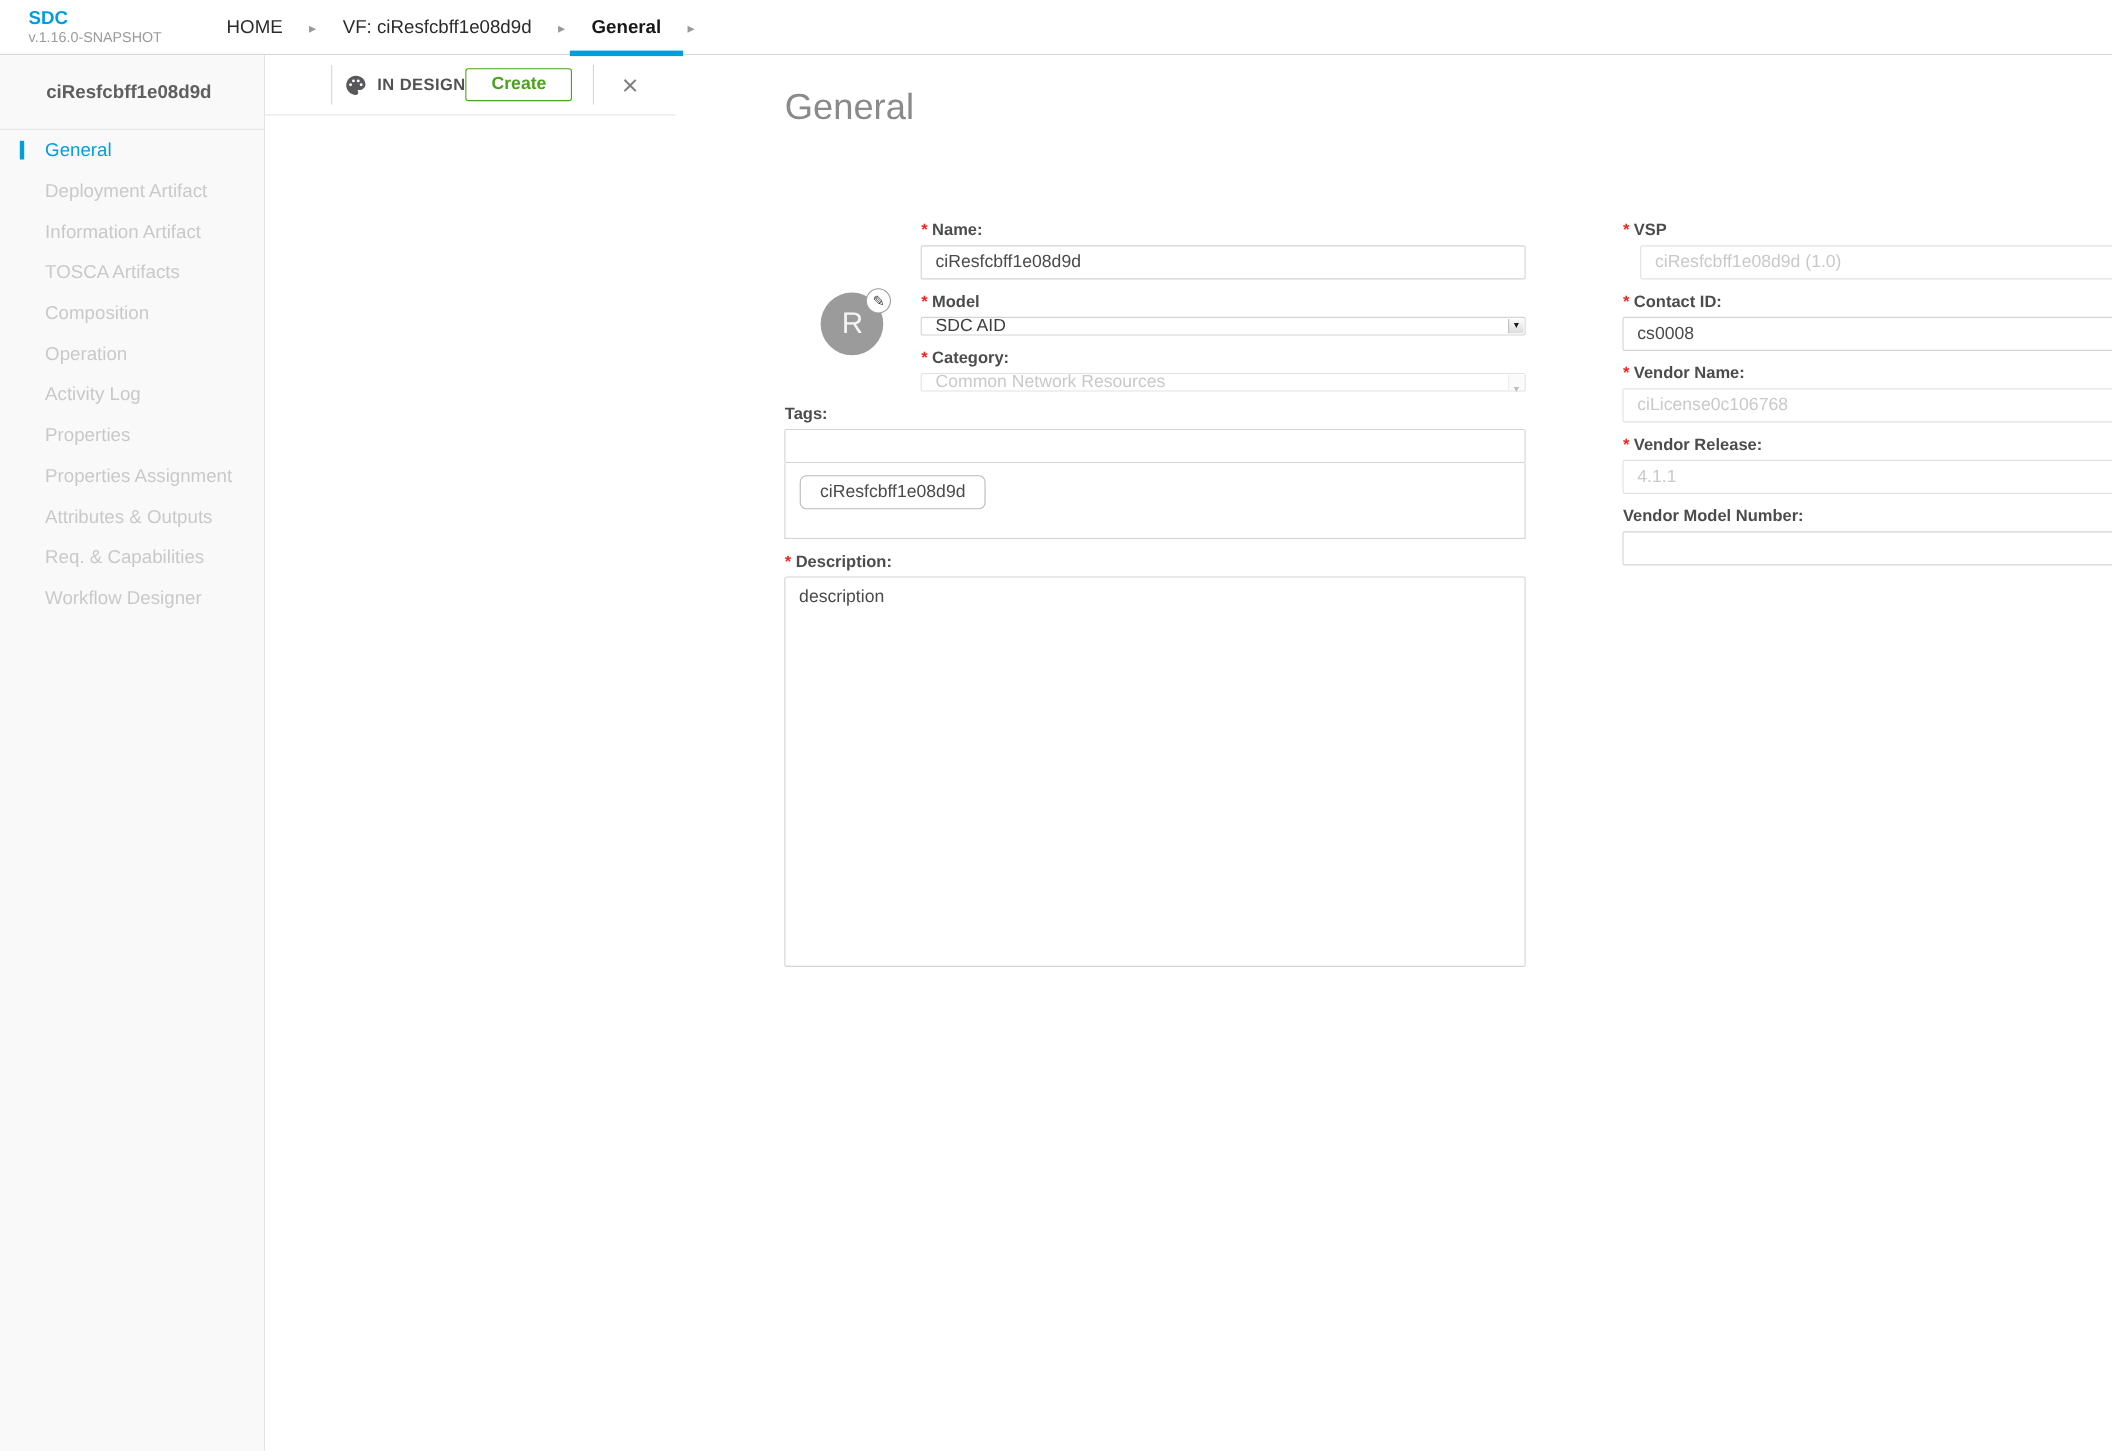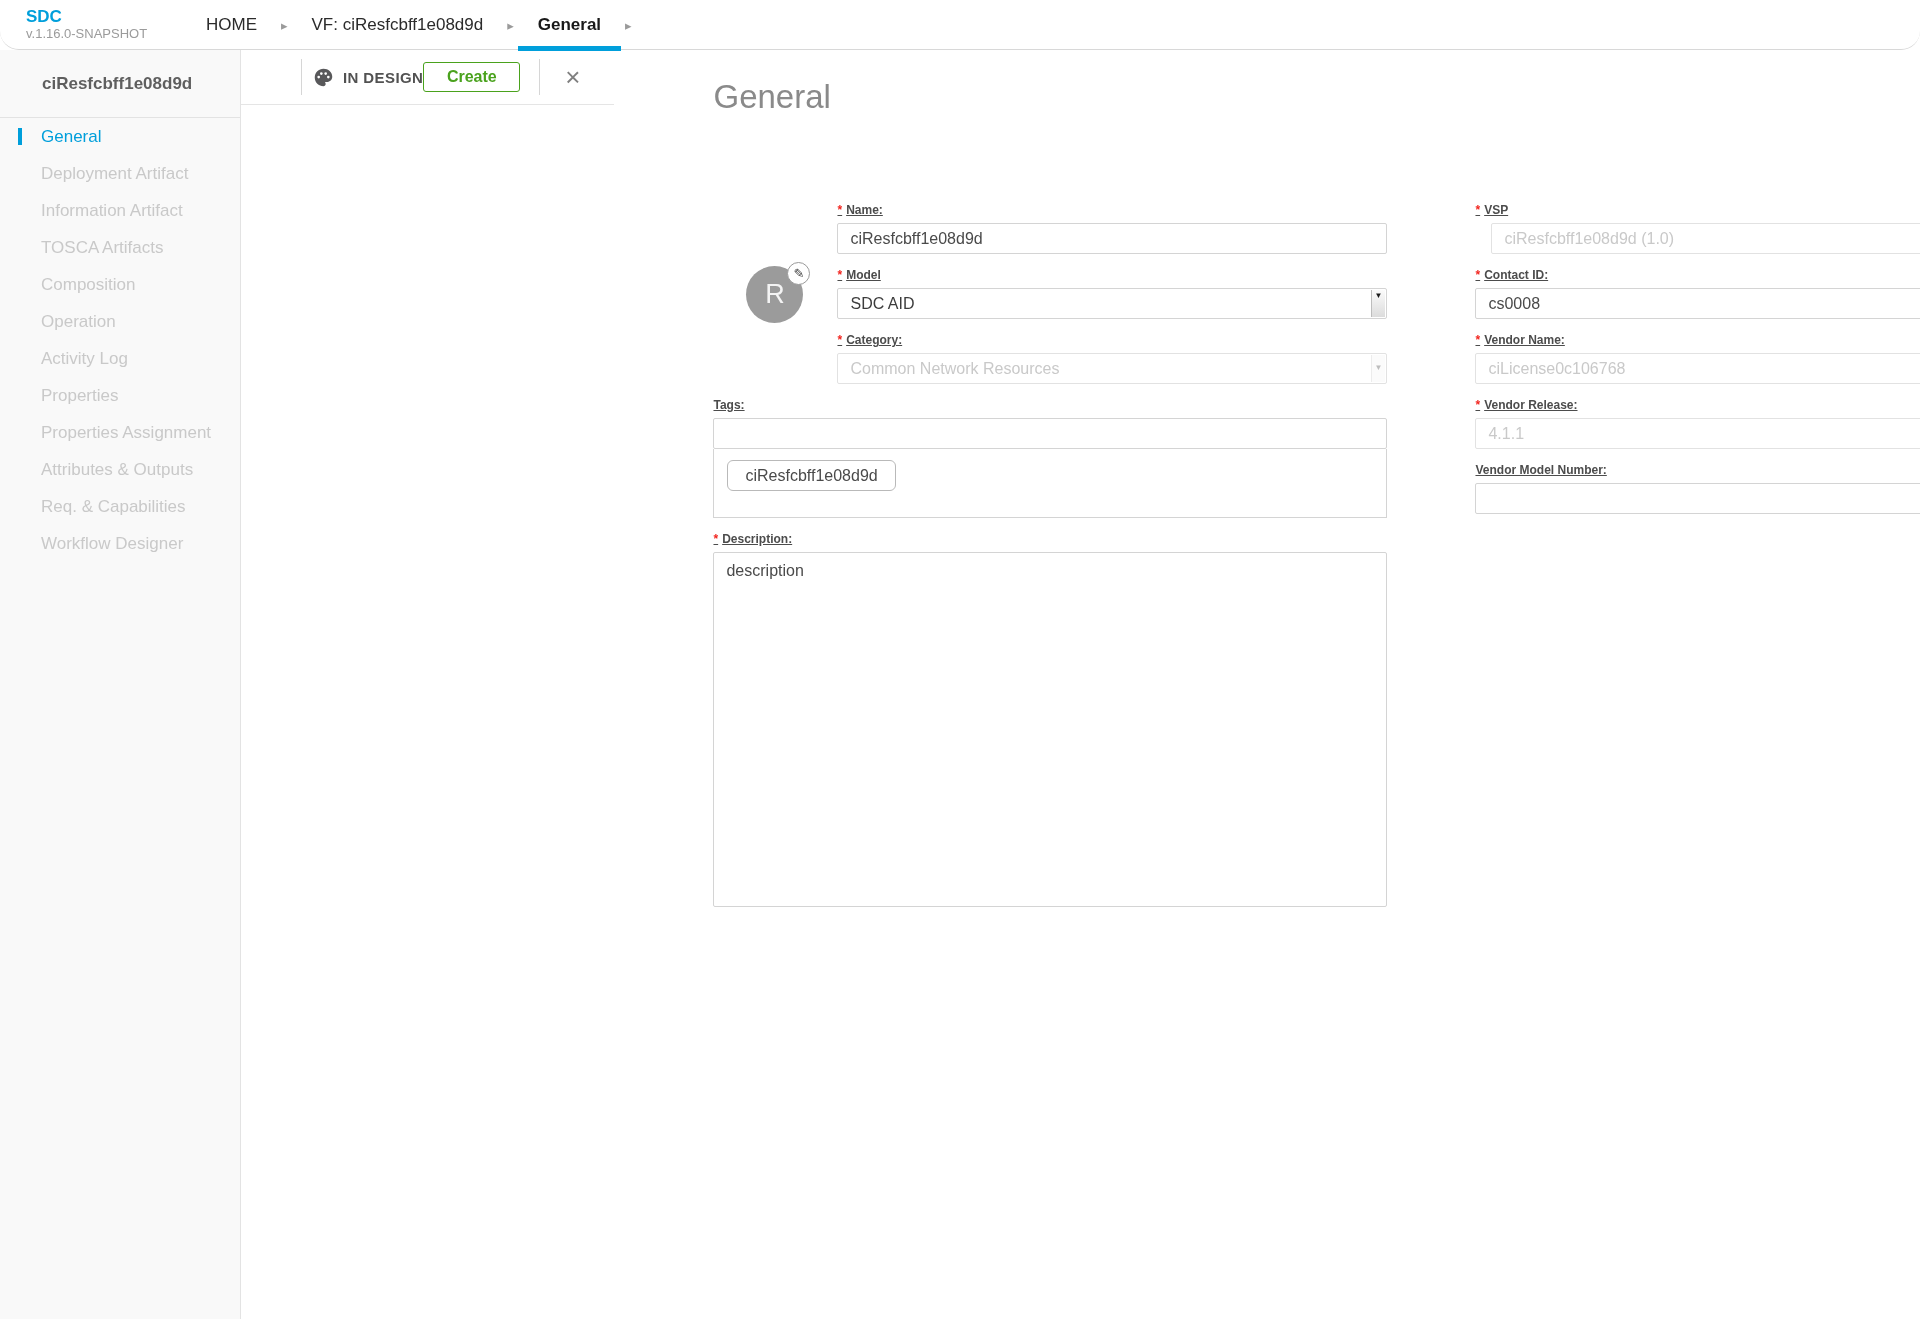--- a/index.html
+++ b/index.html
@@ -1,19 +1,19 @@
 <!DOCTYPE html>
 <html><head>
 <meta charset="utf-8">
 <style>
   * { margin:0; padding:0; box-sizing:border-box; }
   html,body { width:1920px; height:1319px; font-family:"Liberation Sans", sans-serif; background:#fff; overflow:hidden; }
 
   
-  .topbar { position:relative; height:50px; background:#fff; border-bottom:1px solid #d8d8d8; z-index:5;border-radius:19px; }
+  .topbar { position:relative; height:50px; background:#fff; border-bottom:1px solid #d8d8d8; z-index:5; }
   .logo { position:absolute; left:26px; top:7px; line-height:1.15; cursor:pointer; }
   .logo .logo-title { color:#009fdb; font-weight:bold; font-size:17px; }
   .logo .logo-version { color:#9b9b9b; font-size:13px; }
   .breadcrumbs { position:absolute; left:186px; top:0; height:50px; display:flex; align-items:center; }
   .crumb { position:relative; height:50px; display:flex; align-items:center; padding:0 20px; font-size:17px; color:#2b2b2b; cursor:pointer; white-space:nowrap; }
   .crumb.active { font-weight:bold; color:#191919; }
   .crumb.active::after { content:""; position:absolute; left:0; right:0; bottom:-1px; height:5px; background:#009fdb; }
   .crumb-arrow { color:#9a9a9a; font-size:13px; margin:0 4px; }
 
   
@@ -43,26 +43,26 @@
   .save-btn { width:95px; height:31px; background:#a9daf0; border:none; border-radius:14px; color:#fff; font-family:inherit; font-size:15px; font-weight:bold; cursor:pointer; }
   .refresh-wrap { margin-left:24px; cursor:pointer; display:flex; align-items:center; }
 
   
   .col { position:absolute; top:145px; padding-top:6px; }
   .col-left { left:99px; width:674px; }
   .col-right { left:861px; width:719px; }
   .top-fields { margin-left:124px; }
 
   .field { margin-bottom:12px; }
-  .field-label { display:block; font-size:12px; font-weight:bold; color:#4c4c4c; line-height:18px; margin-bottom:4px;text-decoration:underline; }
+  .field-label { display:block; font-size:15px; font-weight:bold; color:#4c4c4c; line-height:18px; margin-bottom:4px; }
   .req { color:#f2251f; margin-right:4px; }
   .text-input { width:100%; height:31px; border:1px solid #d4d4d4; border-radius:2px; background:#fff; padding:0 12px; font-family:inherit; font-size:16px; color:#4a4a4a; }
   .text-input:disabled { color:#c9c9c9; border-color:#e2e2e2; background:#fff; -webkit-text-fill-color:#c9c9c9; }
 
-  .select-box { position:relative; width:100%; height:31px; border:1px solid #d4d4d4; border-radius:2px; background:#fff; display:flex; align-items:center; padding:0 22px 0 12px; font-size:16px; color:#3c3c3c; cursor:pointer; }
+  .select-box { position:relative; width:100%; height:17px; border:1px solid #d4d4d4; border-radius:2px; background:#fff; display:flex; align-items:center; padding:0 22px 0 12px; font-size:16px; color:#3c3c3c; cursor:pointer; }
   .select-box.disabled { color:#c9c9c9; border-color:#e2e2e2; cursor:default; }
   .arrow-strip { position:absolute; right:1px; top:1px; bottom:1px; width:14px; background:linear-gradient(#fbfbfb,#dcdcdc); border-left:1px solid #bdbdbd; }
   .arrow-strip .tri { position:absolute; left:2px; top:1px; font-size:8px; color:#1a1a1a; }
   .select-box.disabled .arrow-strip { background:#fbfbfb; border-left:1px solid #ececec; }
   .select-box.disabled .arrow-strip .tri { color:#bdbdbd; top:8px; }
 
   .avatar { position:absolute; left:33px; top:71px; width:57px; height:57px; border-radius:50%; background:#9b9b9b; color:#f4f4f4; display:flex; align-items:center; justify-content:center; font-size:27px; cursor:pointer; }
   .avatar-edit { position:absolute; right:-7px; top:-4px; width:23px; height:23px; background:#fff; border:1px solid #9a9a9a; border-radius:50%; display:flex; align-items:center; justify-content:center; font-size:13px; color:#3c3c3c; cursor:pointer; }
 
   .tags-field { margin-bottom:12px; }

